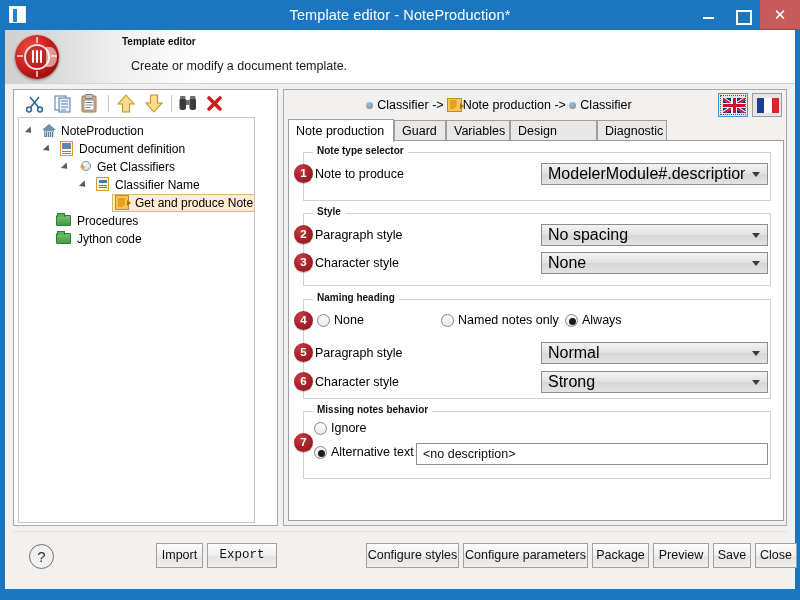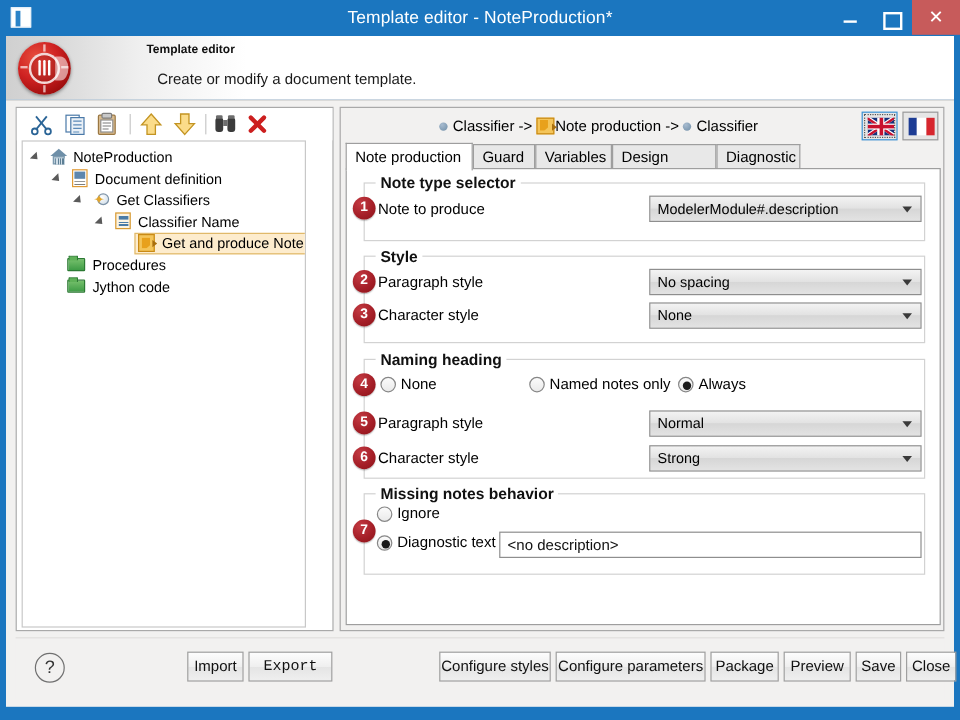--- a/index.html
+++ b/index.html
@@ -341,21 +341,21 @@
 
   
   .grp {
     position: absolute;
     border: 1px solid #d2d2d2;
     background: transparent;
   }
   .grp-title {
     position: absolute; left: 9px; top: -8px;
     background: #ffffff; padding: 0 4px;
-    font-size: 13px; font-weight: bold; color: #111;
+    font-size: 10px; font-weight: bold; color: #111;
     white-space: nowrap;
   }
 
   
   .badge {
     position: absolute;
     width: 19px; height: 19px; border-radius: 50%;
     background: radial-gradient(circle at 34% 28%, #c33a42 0%, #a51f28 55%, #8a1218 100%);
     color: #fff; font-size: 11.5px; font-weight: bold;
     line-height: 19px; text-align: center;
@@ -370,21 +370,21 @@
 
   
   .combo {
     position: absolute; height: 22px;
     background: linear-gradient(to bottom, #f3f3f3 0%, #e2e2e2 48%, #d6d6d6 50%, #e3e3e3 100%);
     border: 1px solid #8e8e8e;
   }
   .combo .val {
     position: absolute; left: 6px; top: 0; right: 22px;
     height: 20px; line-height: 20px;
-    font-size: 12px; overflow: hidden; white-space: nowrap;
+    font-size: 16px; overflow: hidden; white-space: nowrap;
   }
   .combo .arw {
     position: absolute; right: 7px; top: 8px;
     width: 0; height: 0;
     border-left: 4.5px solid transparent; border-right: 4.5px solid transparent;
     border-top: 5px solid #3a3a3a;
   }
 
   
   .radio {
@@ -705,21 +705,21 @@
           <span class="arw"></span>
         </div>
 
         <div class="grp" style="left:14px;top:270px;width:468px;height:68px;">
           <div class="grp-title">Missing notes behavior</div>
         </div>
         <div class="radio" style="left:25px;top:281px;"></div>
         <div class="rlabel" style="left:42px;top:279px;">Ignore</div>
         <div class="badge" style="left:5px;top:292px;">7</div>
         <div class="radio on" style="left:25px;top:305px;"></div>
-        <div class="rlabel" style="left:42px;top:303px;">Diagnostic text</div>
+        <div class="rlabel" style="left:42px;top:303px;">Alternative text</div>
         <div class="tinput" style="left:127px;top:302px;width:352px;">
           <span>&lt;no description&gt;</span>
         </div>
 
       </div>
     </div>
 
     <div id="bottombar">
       <div id="help-btn">
         <span>?</span>

